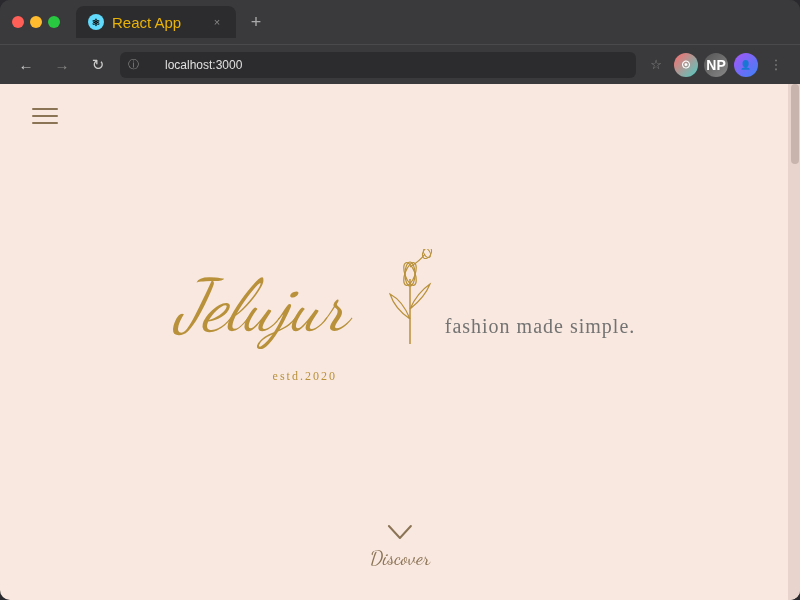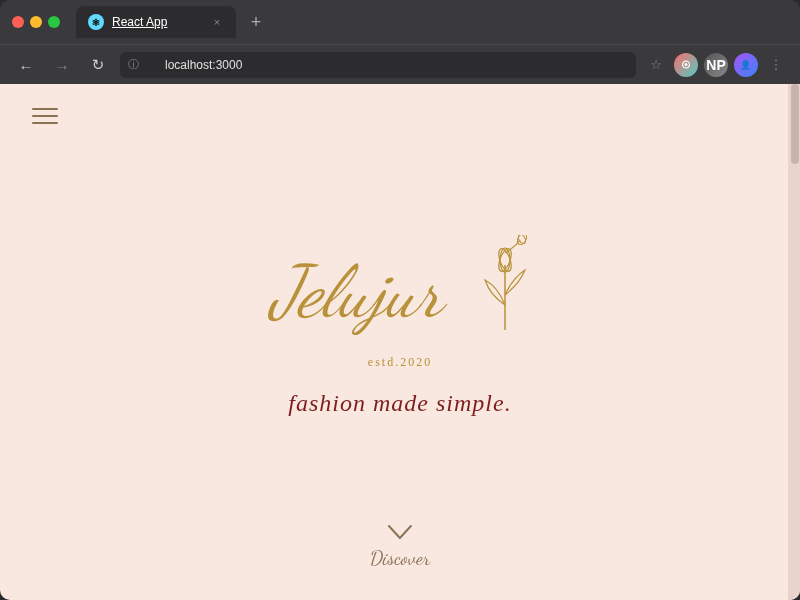--- a/index.html
+++ b/index.html
@@ -76,24 +76,23 @@
       border-radius: 50%;
       display: flex;
       align-items: center;
       justify-content: center;
       font-size: 10px;
       color: #000;
       font-weight: bold;
     }
 
     .tab-title {
-      font-size: 12px;
-      color: #ffffff;
+      font-size: 15px;
+      color: #eab308;
       white-space: nowrap;
-      text-decoration: underline;
     }
 
     .tab-close {
       width: 14px;
       height: 14px;
       display: flex;
       align-items: center;
       justify-content: center;
       border-radius: 50%;
       cursor: pointer;
@@ -247,21 +246,20 @@
     .hamburger-line {
       width: 26px;
       height: 2px;
       background: #8b7355;
       border-radius: 2px;
     }
 
     
     .main-content {
       display: flex;
-      flex-direction: column;
       align-items: center;
       justify-content: center;
       height: 100%;
       padding-bottom: 32px;
     }
 
     .logo-area {
       display: flex;
       flex-direction: column;
       align-items: center;
@@ -271,23 +269,22 @@
     .estd-text {
       font-size: 12px;
       color: #b8913a;
       letter-spacing: 2px;
       margin-top: 20px;
       font-family: 'Times New Roman', serif;
       text-align: center;
     }
 
     .tagline {
-      font-size: 24px;
-      color: #7f1d1d;
-      font-style: italic;
+      font-size: 20px;
+      color: #737373;
       font-family: Georgia, 'Times New Roman', serif;
       letter-spacing: 1px;
     }
 
     
     .discover-section {
       position: absolute;
       bottom: 30px;
       left: 50%;
       transform: translateX(-50%);

